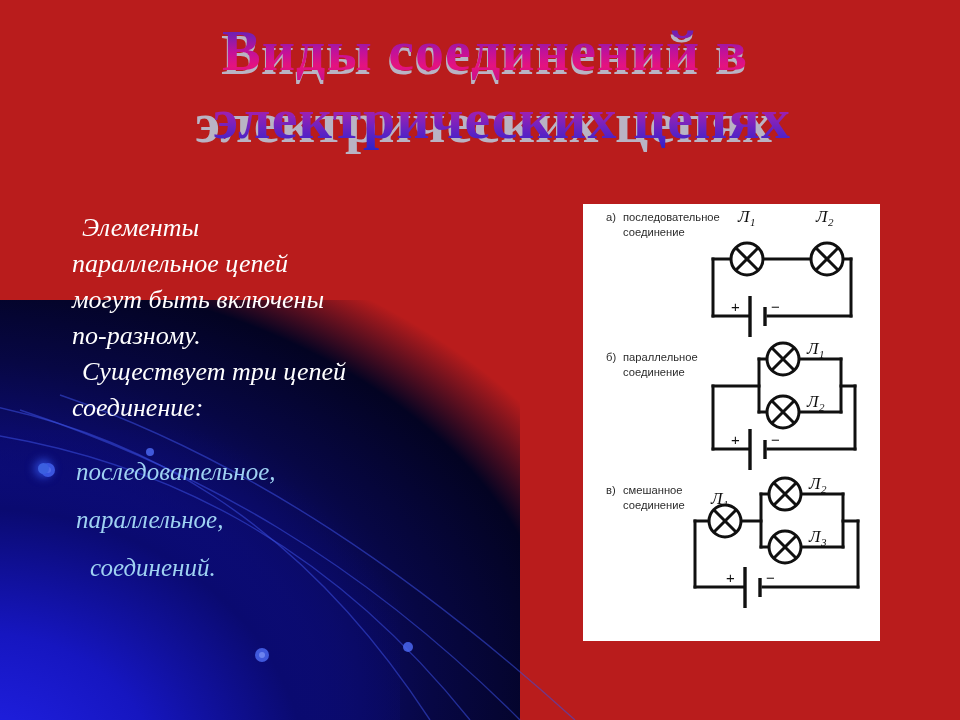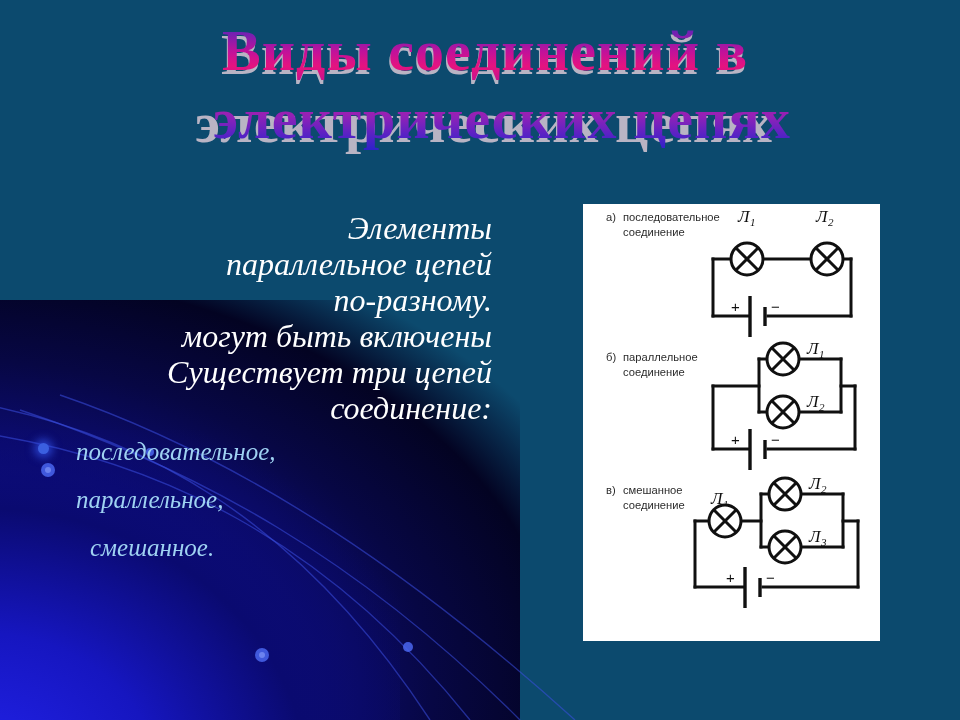--- a/index.html
+++ b/index.html
@@ -11,21 +11,21 @@
     width: 960px;
     height: 720px;
     overflow: hidden;
     font-family: "Liberation Sans", sans-serif;
   }
 
   #slide {
     position: relative;
     width: 960px;
     height: 720px;
-    background: #0c4a6e;
+    background: #b91c1c;
     overflow: hidden;
   }
 
   
   .bg-glow {
     position: absolute;
     left: -300px;
     top: 300px;
     width: 820px;
     height: 560px;
@@ -100,31 +100,30 @@
   #body-text {
     position: absolute;
     left: 72px;
     top: 210px;
     width: 420px;
   }
   .para-line {
     font-family: "Liberation Serif", serif;
     font-style: italic;
     color: #ffffff;
-    font-size: 32px;
+    font-size: 26px;
     line-height: 36px;
     white-space: nowrap;
-    text-align: right;
   }
   .para-line.indent { padding-left: 10px; }
 
   #bullet-list {
     position: absolute;
     left: 60px;
-    top: 428px;
+    top: 448px;
     width: 440px;
   }
   .bullet-row {
     position: relative;
     height: 48px;
   }
   .bullet-dot {
     position: absolute;
     left: -22px;
     top: 15px;
@@ -201,36 +200,36 @@
     </div>
     <div class="title-line" id="title-line-2">
       <span class="shadow">электрических цепях</span>
       <span class="fill">электрических цепях</span>
     </div>
   </div>
 
   <div id="body-text">
     <div class="para-line indent">Элементы</div>
     <div class="para-line">параллельное цепей</div>
+    <div class="para-line">могут быть включены</div>
     <div class="para-line">по-разному.</div>
-    <div class="para-line">могут быть включены</div>
     <div class="para-line indent">Существует три цепей</div>
     <div class="para-line">соединение:</div>
   </div>
 
   <div id="bullet-list">
     <div class="bullet-row r1">
       <span class="bullet-dot"></span>
       <span class="bullet-text">последовательное,</span>
     </div>
     <div class="bullet-row r2">
       <span class="bullet-text">параллельное,</span>
     </div>
     <div class="bullet-row r3">
-      <span class="bullet-text">смешанное.</span>
+      <span class="bullet-text">соединений.</span>
     </div>
   </div>
 
   <div id="diagram-panel">
     <svg id="diagram-svg" width="297" height="437" viewBox="0 0 297 437" xmlns="http://www.w3.org/2000/svg">
 
       <g>
         <text class="cap" x="23" y="17">а)</text>
         <text class="cap" x="40" y="17">последовательное</text>
         <text class="cap" x="40" y="32">соединение</text>

